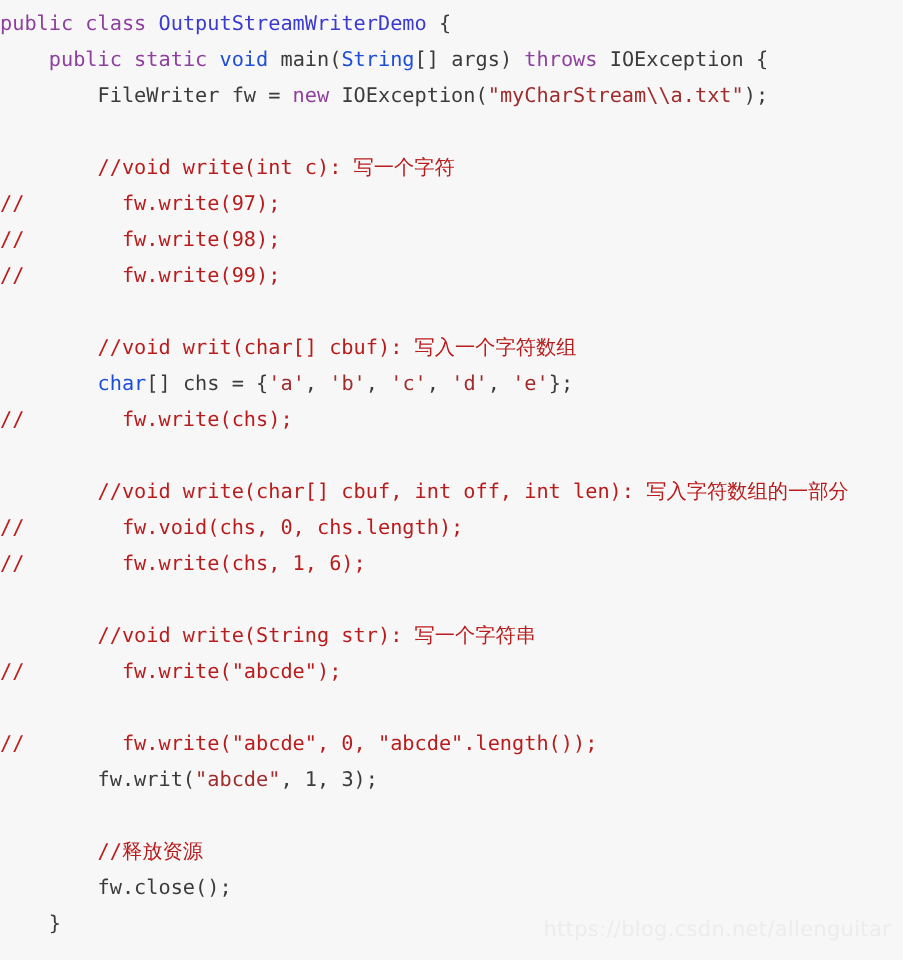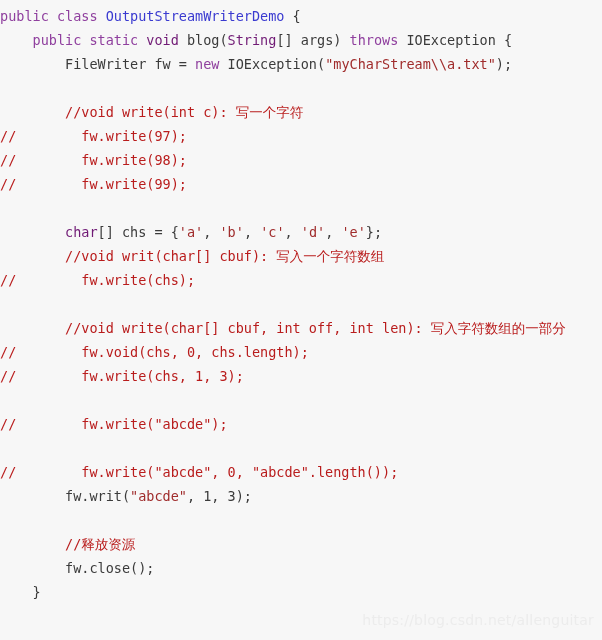--- a/index.html
+++ b/index.html
@@ -20,21 +20,21 @@
   }
   .line{
     height:24px;
     line-height:24px;
     font-size:13.5px;
     white-space:pre;
     letter-spacing:0px;
     color:#3b3b3b;
   }
   .kw   {color:#8f3f9e;}           
-  .type {color:#701a75;text-align:right;}           
+  .type {color:#1d4ed8;text-align:right;}           
   .cls  {color:#3a3ad0;}           
   .str  {color:#a02c2c;}           
   .cmt  {color:#b91c1c;}           
   .pl   {color:#3b3b3b;}           
   .blank{height:24px;}
   #watermark{
     position:absolute;
     right:8px;
     bottom:12px;
     font-family:"DejaVu Sans","Liberation Sans",sans-serif;
@@ -43,36 +43,37 @@
     letter-spacing:0.2px;
     user-select:none;
     pointer-events:none;
   }
 </style>
 </head>
 <body>
 
 <div id="code">
     <div class="line"><span class="kw">public class </span><span class="cls">OutputStreamWriterDemo</span><span class="pl"> {</span></div>
-    <div class="line"><span class="pl">    </span><span class="kw">public static </span><span class="type">void</span><span class="pl"> blog(</span><span class="type">String</span><span class="pl">[] args) </span><span class="kw">throws</span><span class="pl"> IOException {</span></div>
+    <div class="line"><span class="pl">    </span><span class="kw">public static </span><span class="type">void</span><span class="pl"> main(</span><span class="type">String</span><span class="pl">[] args) </span><span class="kw">throws</span><span class="pl"> IOException {</span></div>
     <div class="line"><span class="pl">        FileWriter fw = </span><span class="kw">new</span><span class="pl"> IOException(</span><span class="str">"myCharStream\\a.txt"</span><span class="pl">);</span></div>
     <div class="line blank">&nbsp;</div>
     <div class="line"><span class="cmt">        //void write(int c): 写一个字符</span></div>
     <div class="line"><span class="cmt">//        fw.write(97);</span></div>
     <div class="line"><span class="cmt">//        fw.write(98);</span></div>
     <div class="line"><span class="cmt">//        fw.write(99);</span></div>
     <div class="line blank">&nbsp;</div>
+    <div class="line"><span class="cmt">        //void writ(char[] cbuf): 写入一个字符数组</span></div>
     <div class="line"><span class="pl">        </span><span class="type">char</span><span class="pl">[] chs = {</span><span class="str">'a'</span><span class="pl">, </span><span class="str">'b'</span><span class="pl">, </span><span class="str">'c'</span><span class="pl">, </span><span class="str">'d'</span><span class="pl">, </span><span class="str">'e'</span><span class="pl">};</span></div>
-    <div class="line"><span class="cmt">        //void writ(char[] cbuf): 写入一个字符数组</span></div>
     <div class="line"><span class="cmt">//        fw.write(chs);</span></div>
     <div class="line blank">&nbsp;</div>
     <div class="line"><span class="cmt">        //void write(char[] cbuf, int off, int len): 写入字符数组的一部分</span></div>
     <div class="line"><span class="cmt">//        fw.void(chs, 0, chs.length);</span></div>
-    <div class="line"><span class="cmt">//        fw.write(chs, 1, 3);</span></div>
+    <div class="line"><span class="cmt">//        fw.write(chs, 1, 6);</span></div>
     <div class="line blank">&nbsp;</div>
+    <div class="line"><span class="cmt">        //void write(String str): 写一个字符串</span></div>
     <div class="line"><span class="cmt">//        fw.write("abcde");</span></div>
     <div class="line blank">&nbsp;</div>
     <div class="line"><span class="cmt">//        fw.write("abcde", 0, "abcde".length());</span></div>
     <div class="line"><span class="pl">        fw.writ(</span><span class="str">"abcde"</span><span class="pl">, 1, 3);</span></div>
     <div class="line blank">&nbsp;</div>
     <div class="line"><span class="cmt">        //释放资源</span></div>
     <div class="line"><span class="pl">        fw.close();</span></div>
     <div class="line"><span class="pl">    }</span></div>
   </div>
 

